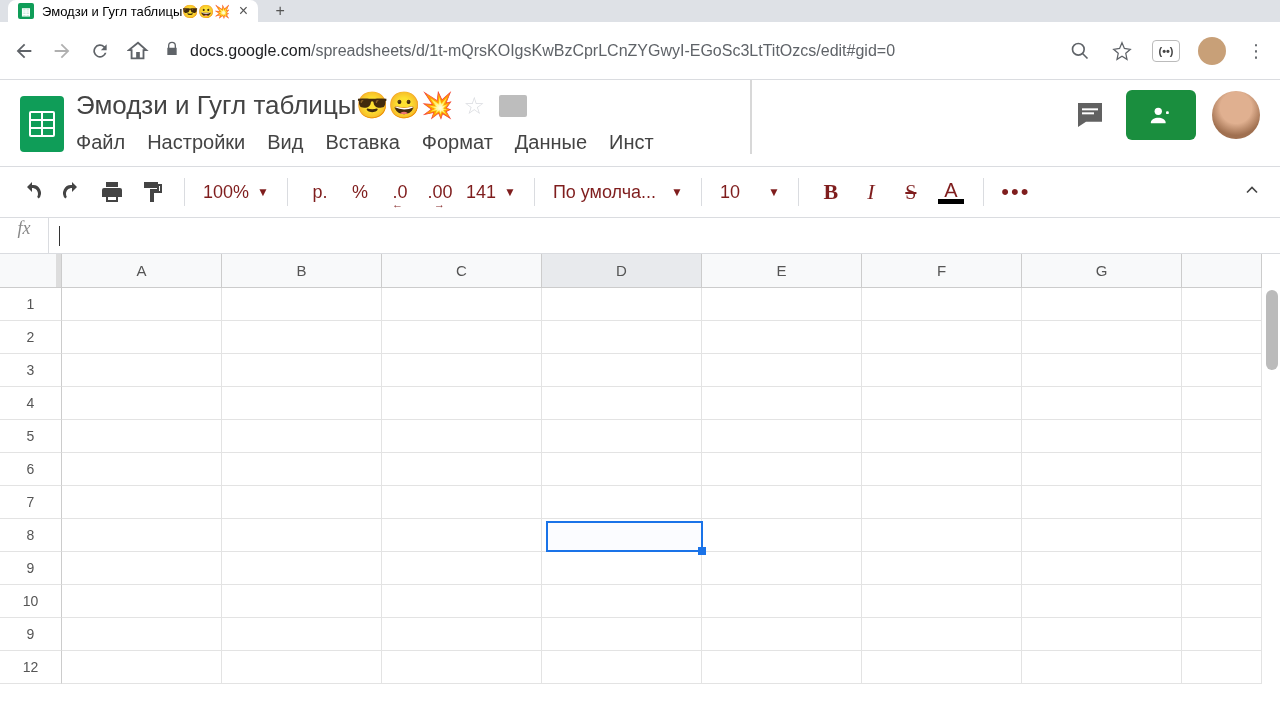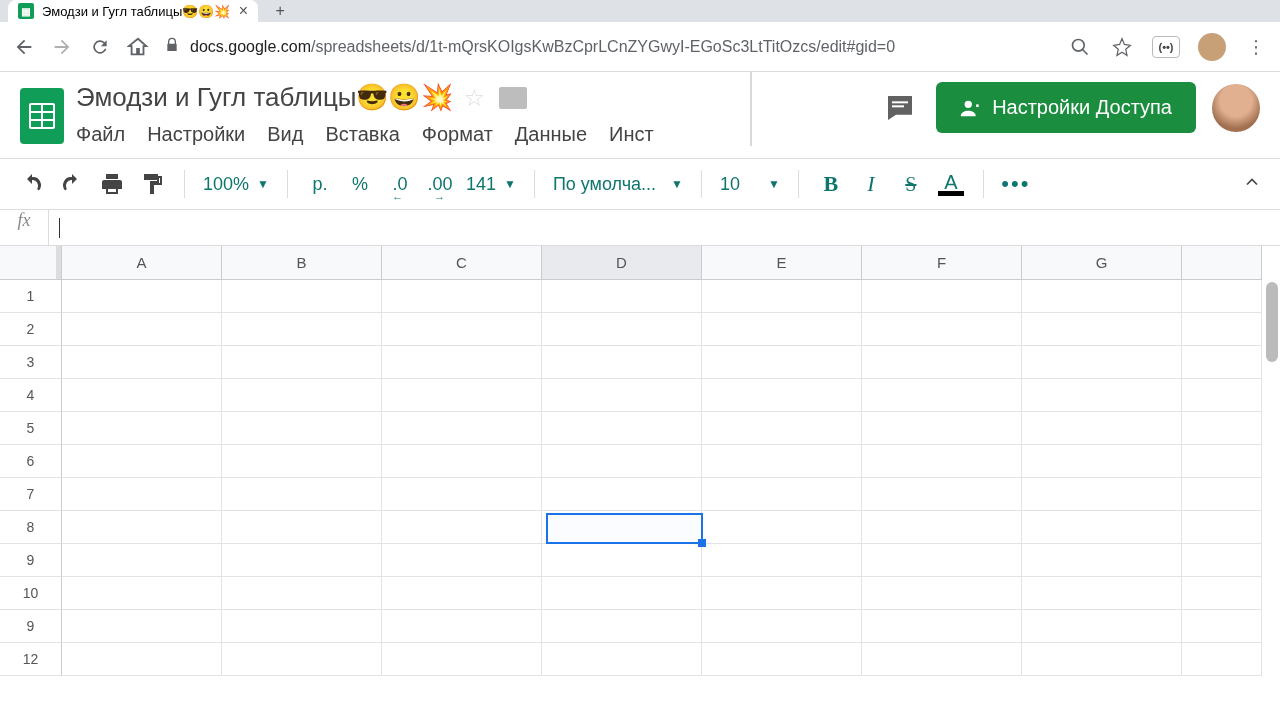--- a/index.html
+++ b/index.html
@@ -6,21 +6,21 @@
   body { width: 1280px; height: 720px; overflow: hidden; background: #fff; }
   
   
   .tab-bar { height: 22px; background: #dee1e6; display: flex; align-items: flex-end; padding-left: 8px; }
   .tab { background: #fff; height: 22px; padding: 0 10px; display: flex; align-items: center; gap: 8px; font-size: 13px; border-radius: 8px 8px 0 0; min-width: 240px; }
   .tab .favicon { width: 16px; height: 16px; background: #0f9d58; border-radius: 2px; display: flex; align-items: center; justify-content: center; color: #fff; font-size: 10px; font-weight: bold; }
   .tab .close { margin-left: auto; font-size: 16px; color: #555; }
   .new-tab { width: 28px; height: 22px; display: flex; align-items: center; justify-content: center; font-size: 16px; color: #555; margin-left: 8px; }
   
   
-  .addr-bar { height: 50px; background: #fff; display: flex; align-items: center; padding: 0 12px; gap: 14px; border-bottom: 1px solid #dadce0; }
+  .addr-bar { height: 58px; background: #fff; display: flex; align-items: center; padding: 0 12px; gap: 14px; border-bottom: 1px solid #dadce0; }
   .nav-btn { width: 24px; height: 24px; display: flex; align-items: center; justify-content: center; color: #5f6368; font-size: 18px; }
   .url-area { flex: 1; display: flex; align-items: center; gap: 10px; font-size: 16px; color: #5f6368; }
   .url-area .lock { font-size: 14px; }
   .url-area .domain { color: #202124; }
   .right-icons { display: flex; align-items: center; gap: 18px; }
   .right-icons .icon { width: 24px; height: 24px; display: flex; align-items: center; justify-content: center; color: #5f6368; font-size: 18px; }
   .ext-badge { width: 28px; height: 22px; border: 1px solid #bbb; border-radius: 4px; display: flex; align-items: center; justify-content: center; font-size: 11px; font-weight: bold; color: #444; }
   .profile-pic { width: 28px; height: 28px; border-radius: 50%; background: #c8a078; }
   
   
@@ -37,21 +37,21 @@
   .menu-item { cursor: pointer; }
   .header-right { margin-left: auto; display: flex; align-items: center; gap: 16px; }
   .comment-btn { width: 40px; height: 40px; display: flex; align-items: center; justify-content: center; }
   .comment-btn svg { width: 32px; height: 32px; }
   .share-btn { background: #1a8e3e; color: #fff; font-size: 20px; font-weight: 500; padding: 14px 24px; border-radius: 6px; display: flex; align-items: center; gap: 10px; }
   .share-btn svg { width: 22px; height: 22px; }
   .avatar { width: 48px; height: 48px; border-radius: 50%; background: radial-gradient(circle at 50% 35%, #e0b090 40%, #a07050 70%); }
   .divider-v { position: absolute; left: 750px; top: 0; width: 2px; height: 100%; background: #d8d8d8; }
   
   
-  .toolbar { height: 52px; border-top: 1px solid #dadce0; border-bottom: 1px solid #dadce0; display: flex; align-items: center; padding: 0 18px; gap: 12px; font-size: 18px; color: #0f766e; margin-top: 12px; }
+  .toolbar { height: 52px; border-top: 1px solid #dadce0; border-bottom: 1px solid #dadce0; display: flex; align-items: center; padding: 0 18px; gap: 12px; font-size: 18px; color: #7f1d1d; margin-top: 12px; }
   .tb-btn { width: 28px; height: 28px; display: flex; align-items: center; justify-content: center; }
   .tb-sep { width: 1px; height: 28px; background: #dadce0; margin: 0 6px; }
   .tb-combo { display: flex; align-items: center; gap: 8px; }
   .dd-arrow { font-size: 12px; }
   .font-combo { min-width: 130px; display: flex; align-items: center; justify-content: space-between; }
   .size-combo { min-width: 60px; display: flex; align-items: center; justify-content: space-between; }
   .bold { font-weight: bold; font-family: serif; font-size: 22px; }
   .italic { font-style: italic; font-family: serif; font-size: 22px; }
   .strike { text-decoration: line-through; font-family: serif; font-size: 20px; }
   .text-color { display: flex; flex-direction: column; align-items: center; }
@@ -180,21 +180,20 @@
           <rect x="6" y="7" width="12" height="1.5" fill="#fff"></rect>
           <rect x="6" y="10" width="9" height="1.5" fill="#fff"></rect>
         </svg>
     </div>
     <div class="share-btn">
       <svg viewBox="0 0 24 24">
           <circle cx="9" cy="8" r="4" fill="#fff"></circle>
           <path d="M1 20c0-3 4-5 8-5s8 2 8 5v1H1z" fill="#fff"></path>
           <path d="M19 8v3M17.5 9.5h3" stroke="#fff" stroke-width="2"></path>
         </svg>
-      <span>Настройки Доступа</span>
     </div>
     <div class="avatar"></div>
   </div>
 </div>
 
 <div class="toolbar">
   <div class="tb-btn">
     <svg viewBox="0 0 24 24" width="24" height="24">
         <path d="M12 5V2L7 7l5 5V8c3 0 6 2 6 6 0 1-.3 2-.8 3l1.5 1.5A8 8 0 0 0 12 5z" fill="#444"></path>
       </svg>

